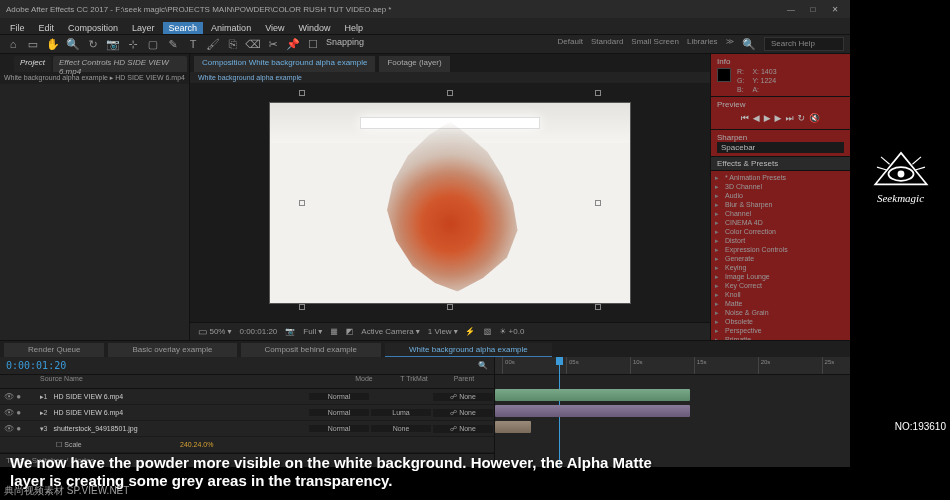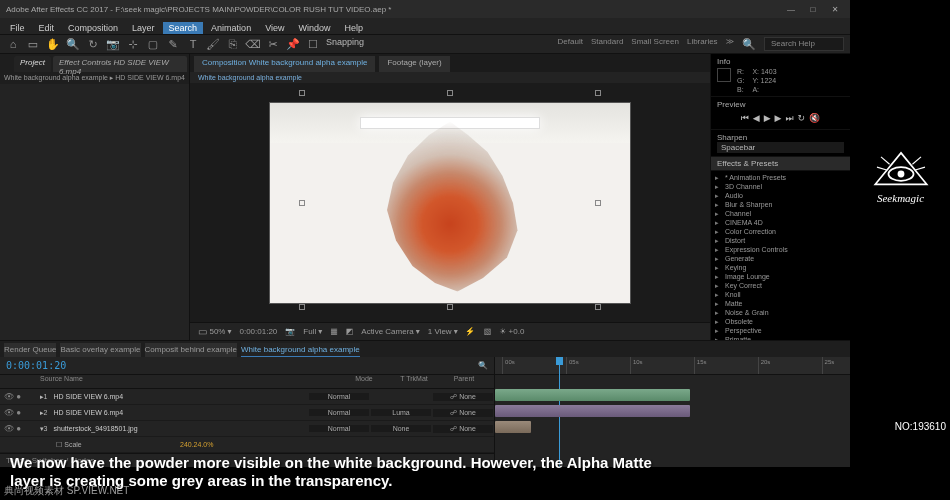--- a/index.html
+++ b/index.html
@@ -78,38 +78,38 @@
     }
     .viewer-handles { position:absolute; inset:0; pointer-events:none;}
     .vh { position:absolute; width:6px; height:6px; border:1px solid #888; background:transparent;}
     .vh.tl{top:3%;left:21%} .vh.tr{top:3%;right:21%} .vh.bl{bottom:5%;left:21%} .vh.br{bottom:5%;right:21%}
     .vh.tc{top:3%;left:50%;transform:translateX(-50%)} .vh.bc{bottom:5%;left:50%;transform:translateX(-50%)}
     .vh.ml{top:50%;left:21%;transform:translateY(-50%)} .vh.mr{top:50%;right:21%;transform:translateY(-50%)}
     .viewer-controls { height:18px; background:#232323; display:flex; align-items:center; gap:8px; padding:0 8px; font-size:8px; color:#999; border-top:1px solid #111;}
     .vc-item { display:flex; align-items:center; gap:2px;}
     .vc-item .ic { font-size:10px;}
     
-    .right-col { width: 140px; background:#000000; border-left:1px solid #111; display:flex; flex-direction:column; font-size:8px;}
+    .right-col { width: 140px; background:#7f1d1d; border-left:1px solid #111; display:flex; flex-direction:column; font-size:8px;}
     .r-section { border-bottom:1px solid #111; padding:3px 6px;}
     .r-title { color:#aaa; font-size:8px; margin-bottom:2px;}
     .info-grid { display:grid; grid-template-columns:auto 1fr auto 1fr; gap:2px 4px; font-size:7px; color:#999;}
     .swatch { width:14px; height:14px; background:#000; border:1px solid #444;}
     .preview-ctrls { display:flex; gap:4px; justify-content:center; padding:2px 0;}
     .preview-ctrls span { font-size:9px; cursor:pointer;}
     .effects-list { overflow-y:auto; flex:1; padding:2px 0;}
     .eff-item { padding:1px 6px 1px 14px; font-size:7px; color:#999; position:relative;}
     .eff-item::before { content:'▸'; position:absolute; left:4px; color:#777;}
     .eff-head { padding:2px 6px; color:#bbb; background:#2a2a2a;}
     
     .timeline-panel {
       height: 120px; background:#1e1e1e; border-top:1px solid #111;
       display:flex; flex-direction:column;
     }
     .tl-tabs { height:18px; display:flex; gap:4px; padding:2px 4px 0 4px; background:#1e1e1e;}
-    .tl-tab { background:#2e2e2e; padding:2px 0; font-size:8px; color:#999;}
+    .tl-tab { background:#2e2e2e; padding:2px 24px; font-size:8px; color:#999;}
     .tl-tab.active { background:#232323; color:#6fb0e0; border-bottom:1px solid #3a7ab5;}
     .tl-body { flex:1; display:flex;}
     .tl-left { width:495px; background:#232323; border-right:1px solid #111; display:flex; flex-direction:column;}
     .tl-header { display:flex; align-items:center; height:18px; padding:0 6px; gap:6px; font-size:8px; border-bottom:1px solid #111;}
     .timecode { color:#3a9bd8; font-family:monospace; font-size:10px;}
     .tl-cols { display:flex; height:14px; font-size:7px; color:#888; border-bottom:1px solid #111;}
     .col-name { width:180px; padding-left:40px;}
     .col-mode { width:60px; text-align:center;}
     .col-trk { width:40px; text-align:center;}
     .col-parent { width:60px; text-align:center;}

